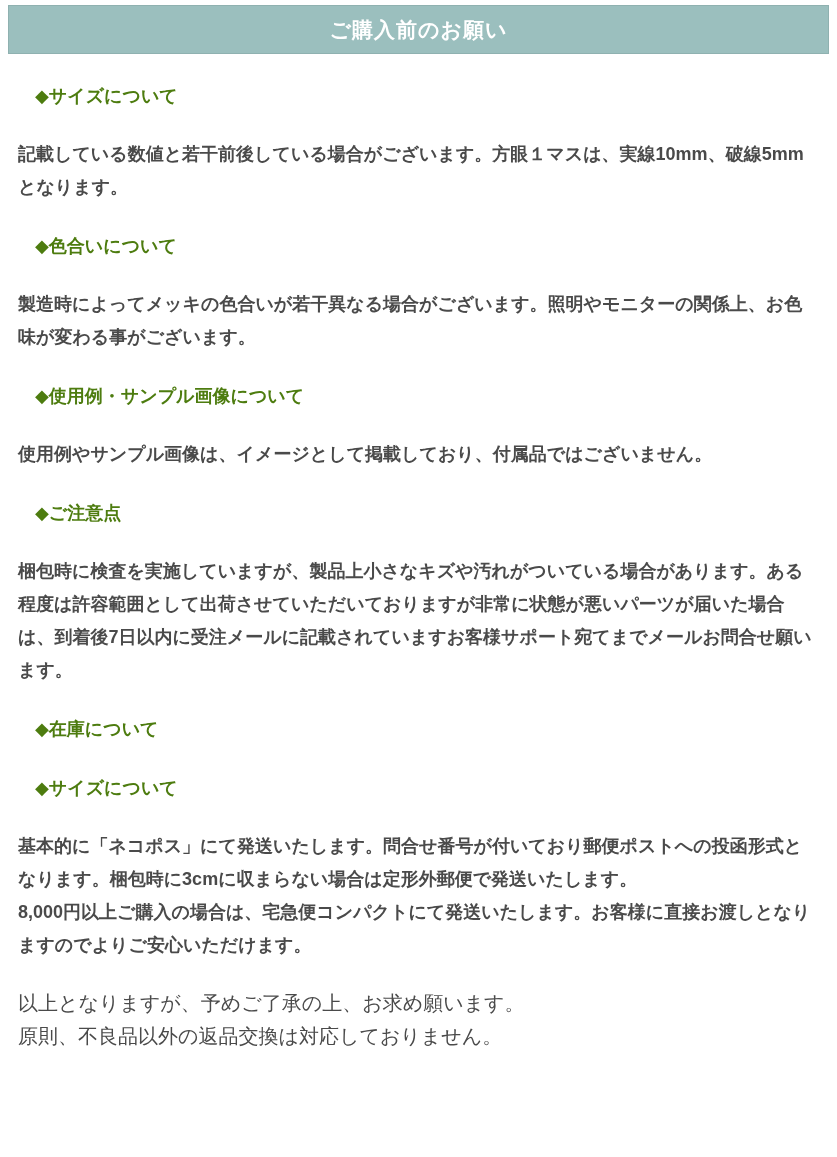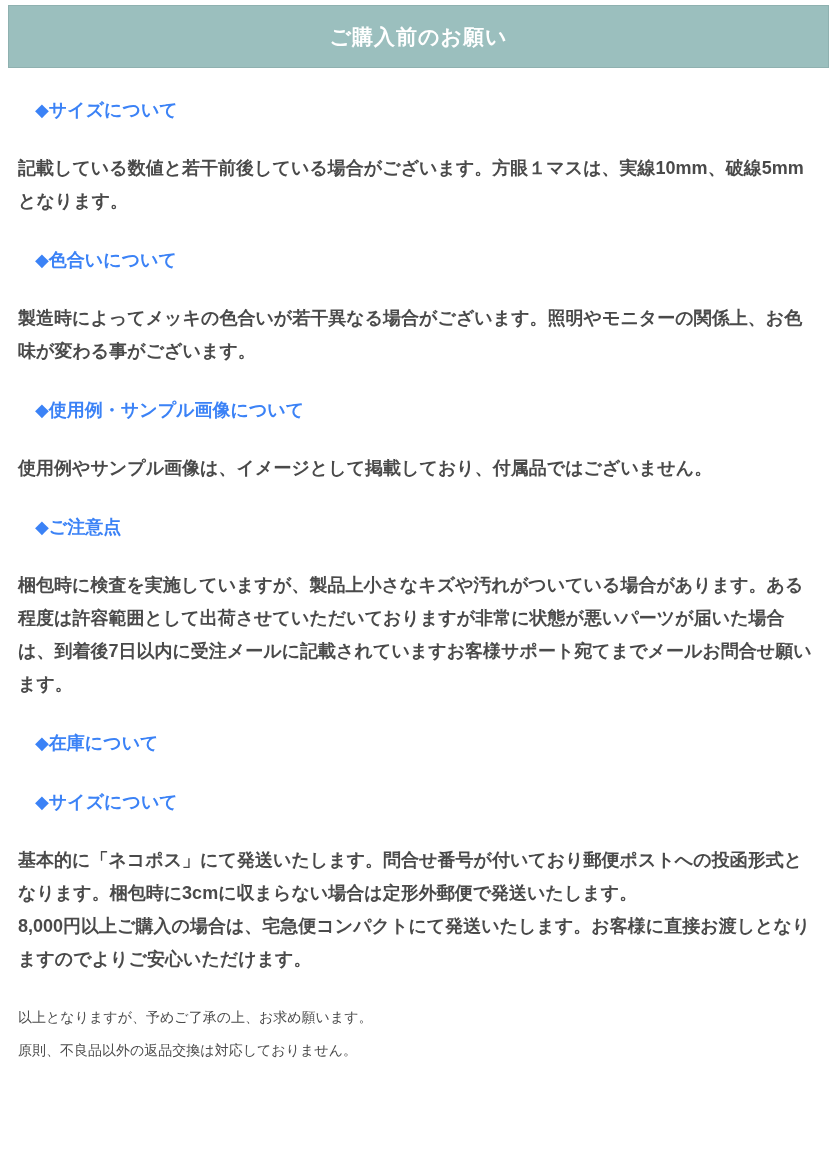--- a/index.html
+++ b/index.html
@@ -9,21 +9,21 @@
       background: #ffffff;
     }
     body {
       width: 837px;
       min-height: 1157px;
       font-family: "Liberation Sans", "DejaVu Sans", sans-serif;
       color: #4a4a4a;
     }
     .band {
       margin: 5px 8px 0 8px;
-      height: 63px;
+      height: 49px;
       background: #9bbfbe;
       border: 1px solid #8fb1b0;
       display: flex;
       align-items: center;
       justify-content: center;
     }
     .band h1 {
       margin: 0;
       color: #ffffff;
       font-size: 21px;
@@ -32,33 +32,33 @@
     }
     .content {
       padding: 0 18px 10px 18px;
     }
     .sec-heading {
       margin: 26px 0 0 0;
       padding-left: 17px;
       font-size: 18px;
       line-height: 33px;
       font-weight: bold;
-      color: #3b82f6;
+      color: #4d7c0f;
     }
     .sec-body {
       margin: 25px 0 0 0;
       font-size: 18px;
       line-height: 33px;
       color: #4a4a4a;
       white-space: pre-line;
       font-weight: bold;
     }
     .closing {
       margin: 25px 0 0 0;
-      font-size: 14px;
+      font-size: 20px;
       line-height: 33px;
       color: #4a4a4a;
       font-family: Liberation Serif, serif;
     }
     .closing .line { display: block; }
   </style>
 </head>
 <body>
 
 <header class="band">

